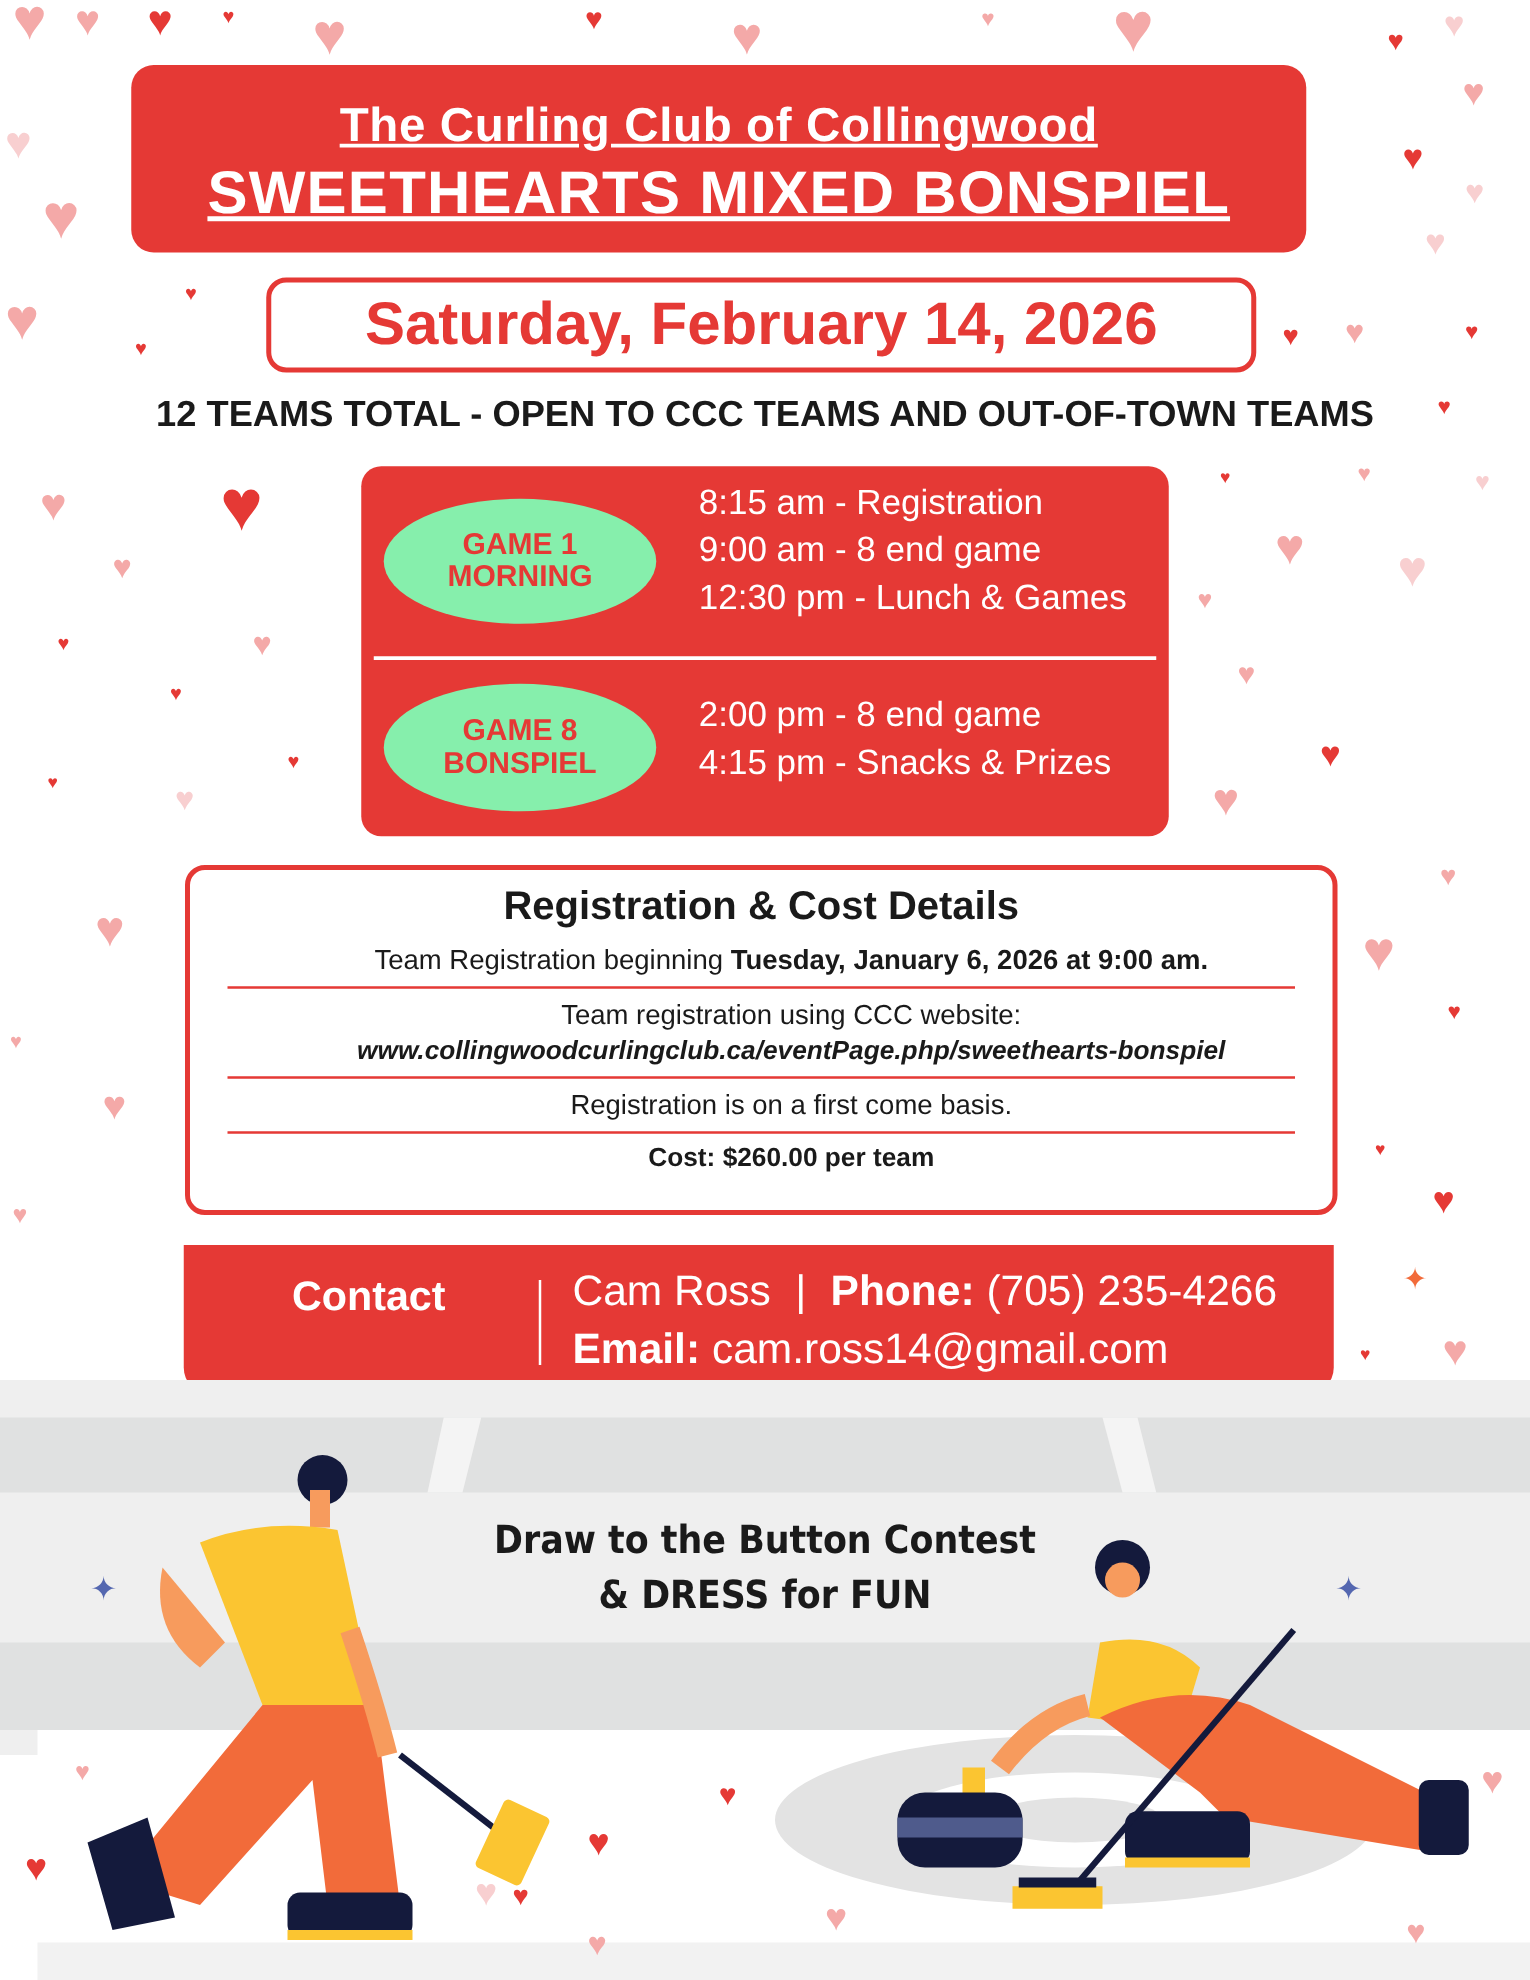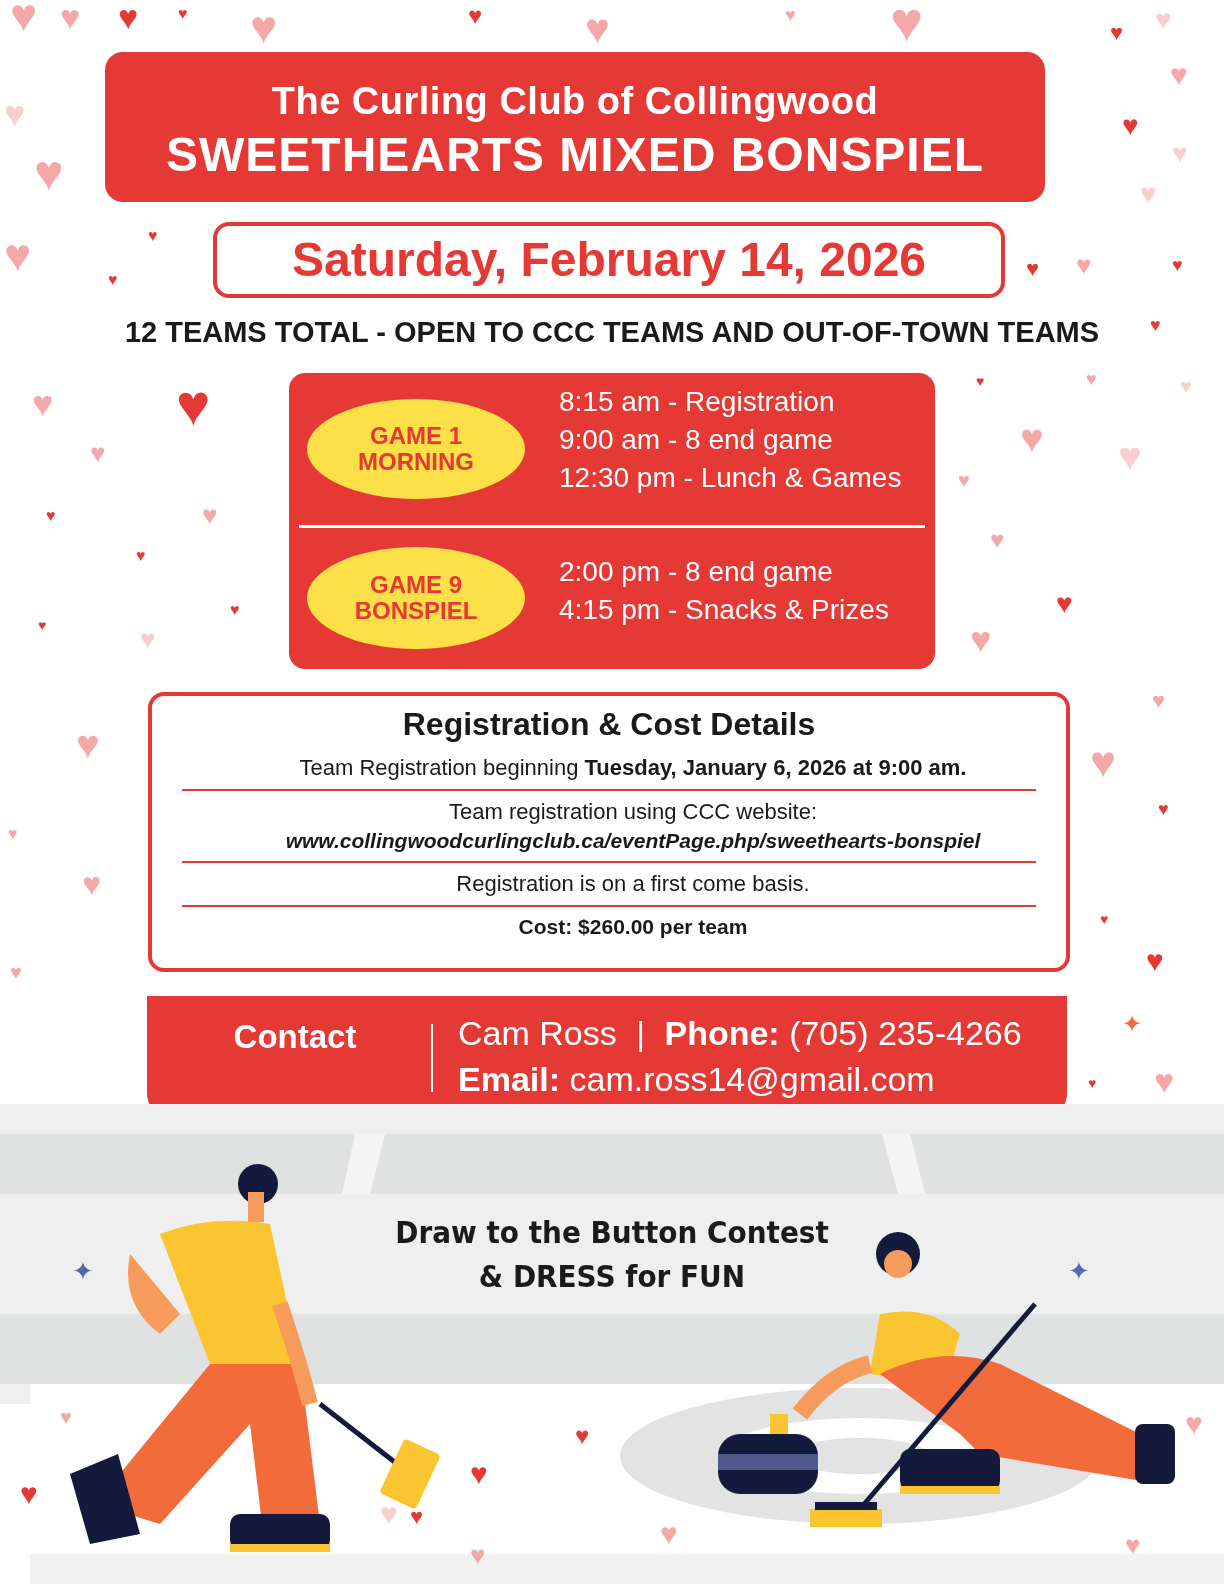--- a/index.html
+++ b/index.html
@@ -1,28 +1,28 @@
 <!DOCTYPE html>
 <html><head>
 <meta charset="utf-8">
 <style>
   html,body{margin:0;padding:0;}
   body{width:1224px;height:1584px;position:relative;overflow:hidden;background:#ffffff;font-family:"Liberation Sans",sans-serif;}
   .heart{position:absolute;line-height:1;}
   .red{color:#e53935;}
   .pink{color:#f4a9a8;}
   .lightpink{color:#f8cfd0;}
-  .title-box{position:absolute;left:105px;top:52px;width:940px;height:150px;background:#e53935;border-radius:18px;color:#fff;text-align:center;}
+  .title-box{position:absolute;left:105px;top:52px;width:940px;height:150px;background:#e53935;border-radius:18px;color:#fff;text-align:center;text-decoration:underline;}
   .title-line1{font-size:38px;font-weight:bold;margin-top:28px;letter-spacing:0.5px;}
   .title-line2{font-size:48px;font-weight:bold;margin-top:4px;letter-spacing:1px;}
   .date-box{position:absolute;left:213px;top:222px;width:784px;height:68px;border:4px solid #e53935;border-radius:16px;background:#fff;text-align:center;color:#e53935;font-size:48px;font-weight:bold;line-height:68px;}
   .teams-line{position:absolute;left:0;top:316px;width:1224px;text-align:center;font-size:29px;font-weight:bold;color:#1a1a1a;}
   .schedule{position:absolute;left:289px;top:373px;width:646px;height:296px;background:#e53935;border-radius:16px;color:#fff;}
   .game-row{position:absolute;left:0;width:646px;}
-  .oval{position:absolute;left:18px;width:218px;background:#fde047;border-radius:50%;color:#e53935;font-weight:bold;text-align:center;font-size:24px;line-height:26px;display:flex;flex-direction:column;justify-content:center;}
+  .oval{position:absolute;left:18px;width:218px;background:#86efac;border-radius:50%;color:#e53935;font-weight:bold;text-align:center;font-size:24px;line-height:26px;display:flex;flex-direction:column;justify-content:center;}
   .times{position:absolute;left:270px;font-size:28px;line-height:38px;}
   .divider{position:absolute;left:10px;top:152px;width:626px;height:3px;background:#fff;}
   .reg-box{position:absolute;left:148px;top:692px;width:914px;height:272px;border:4px solid #e53935;border-radius:16px;background:#fff;text-align:center;color:#1a1a1a;}
   .reg-title{font-size:32px;font-weight:bold;margin-top:10px;}
   .reg-line{font-size:22px;margin:0 auto;padding-left:48px;}
   .reg-sep{width:854px;height:2px;background:#e53935;margin:8px auto;}
   .contact{position:absolute;left:147px;top:996px;width:920px;height:120px;background:#e53935;border-radius:0 0 22px 22px;color:#fff;}
   .contact-label{position:absolute;left:38px;top:22px;width:220px;text-align:center;font-size:33px;font-weight:bold;line-height:38px;}
   .contact-vbar{position:absolute;left:284px;top:28px;width:2px;height:68px;background:#fff;}
   .contact-info{position:absolute;left:311px;top:14px;font-size:34px;line-height:46px;}
@@ -107,21 +107,21 @@
     </div>
     <div class="times" style="top:10px;">
       <div>8:15 am - Registration</div>
       <div>9:00 am - 8 end game</div>
       <div>12:30 pm - Lunch &amp; Games</div>
     </div>
   </div>
   <div class="divider"></div>
   <div class="game-row" style="top:0;">
     <div class="oval" style="top:174px;height:102px;">
-      <span>GAME 9</span>
+      <span>GAME 8</span>
       <span>BONSPIEL</span>
     </div>
     <div class="times" style="top:180px;">
       <div>2:00 pm - 8 end game</div>
       <div>4:15 pm - Snacks &amp; Prizes</div>
     </div>
   </div>
 </div>
 
 <div class="reg-box">

